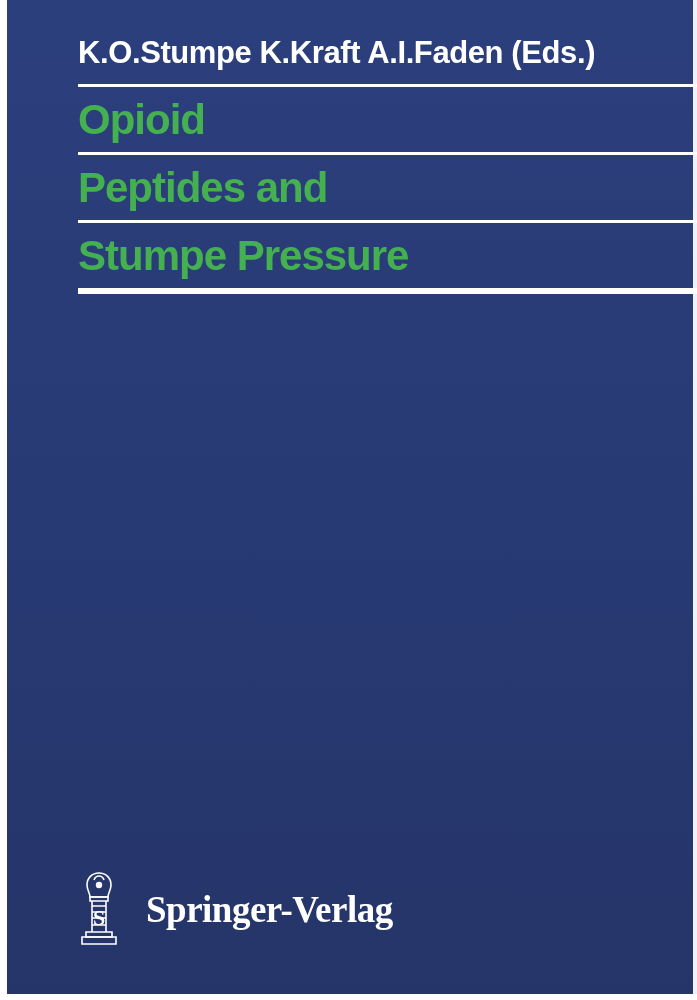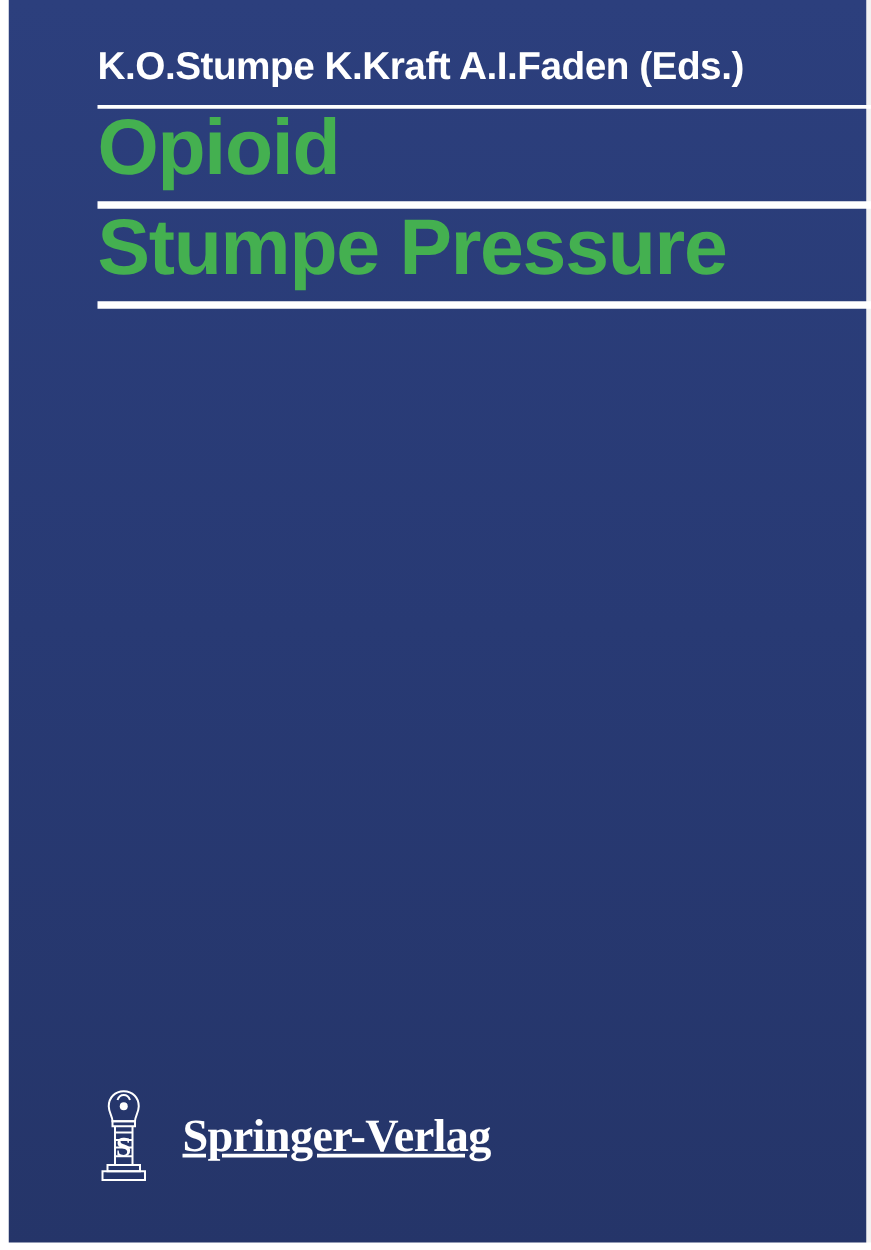--- a/index.html
+++ b/index.html
@@ -67,26 +67,26 @@
     margin: 0;
   }
   .rule-top {
     margin-top: 14px;
     margin-bottom: 0px;
   }
 
   .title-line {
     color: #4caf50;
     color: #44b050;
-    font-size: 63px;
+    font-size: 42px;
     font-weight: bold;
     font-family: "Liberation Sans", sans-serif;
     letter-spacing: -1px;
     line-height: 1.0;
-    padding-top: 0;
+    padding-top: 12px;
     padding-bottom: 11px;
     white-space: nowrap;
   }
   .title-rule {
     height: 3px;
     background: #ffffff;
     width: 100%;
   }
 
   .publisher-block {
@@ -103,41 +103,41 @@
     height: 78px;
   }
 
   .publisher-name {
     color: #ffffff;
     font-size: 37px;
     font-weight: bold;
     letter-spacing: -0.5px;
     font-family: "Liberation Serif", serif;
     white-space: nowrap;
-    text-decoration: underline;
   }
 </style>
 </head>
 <body>
 
 <div class="cover">
 
   <div class="edge-left"></div>
   <div class="edge-right"></div>
   <div class="edge-bottom"></div>
 
   <div class="content">
 
     <div class="editors">K.O.Stumpe  K.Kraft  A.I.Faden (Eds.)</div>
 
     <div class="rule rule-top"></div>
 
     <div class="title-line">Opioid</div>
     <div class="title-rule"></div>
 
+    <div class="title-line">Peptides and</div>
     <div class="title-rule"></div>
 
     <div class="title-line">Stumpe Pressure</div>
     <div class="title-rule"></div>
 
     <div class="title-rule"></div>
 
   </div>
 
   <div class="publisher-block">

